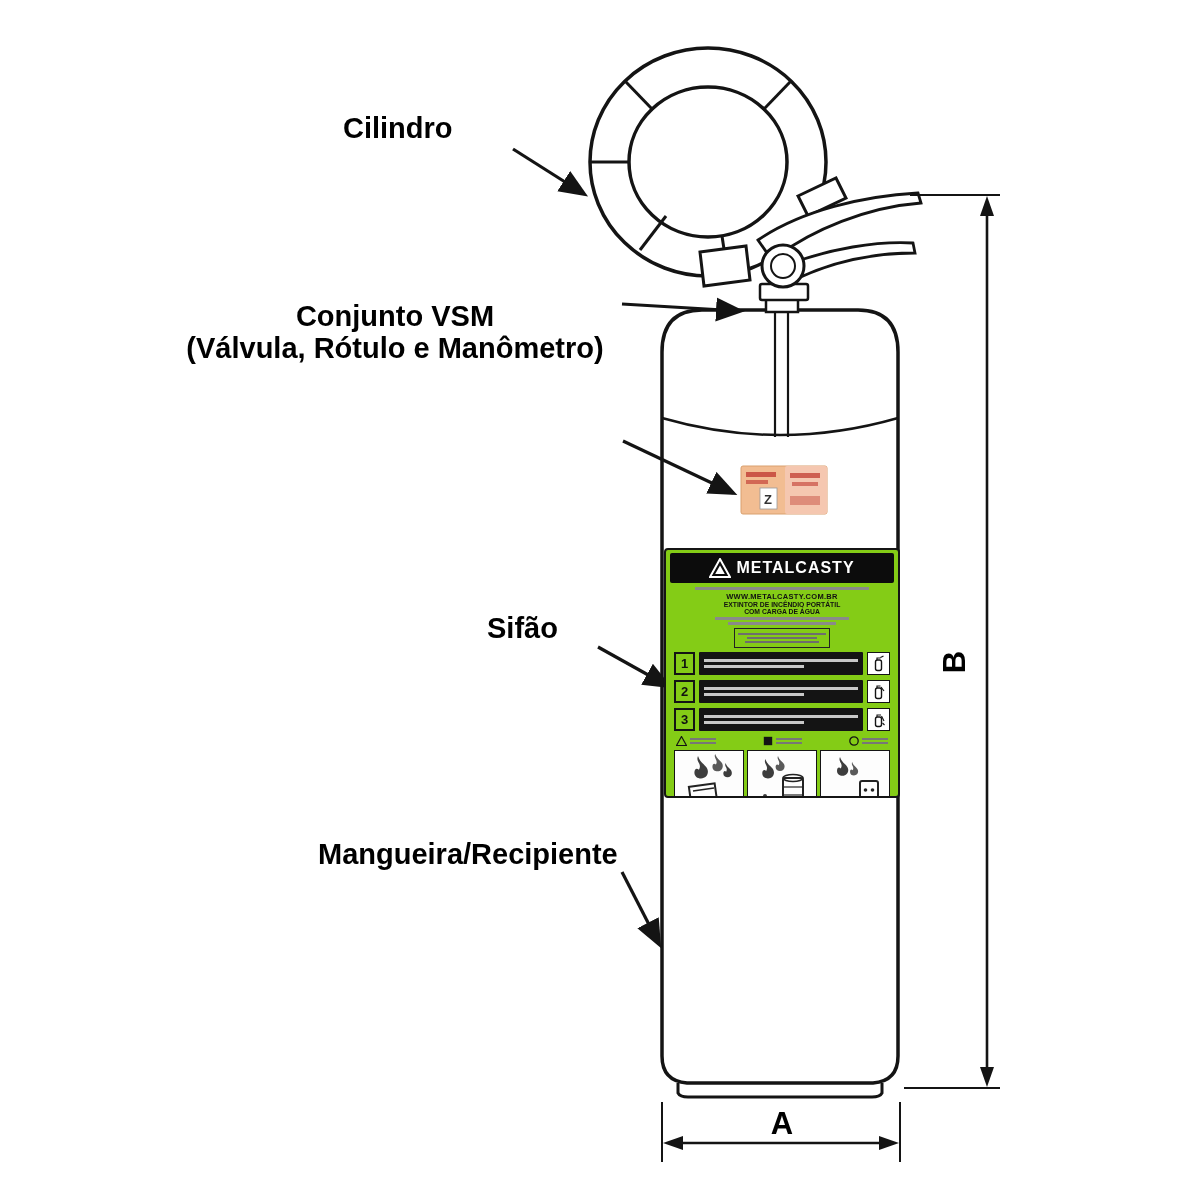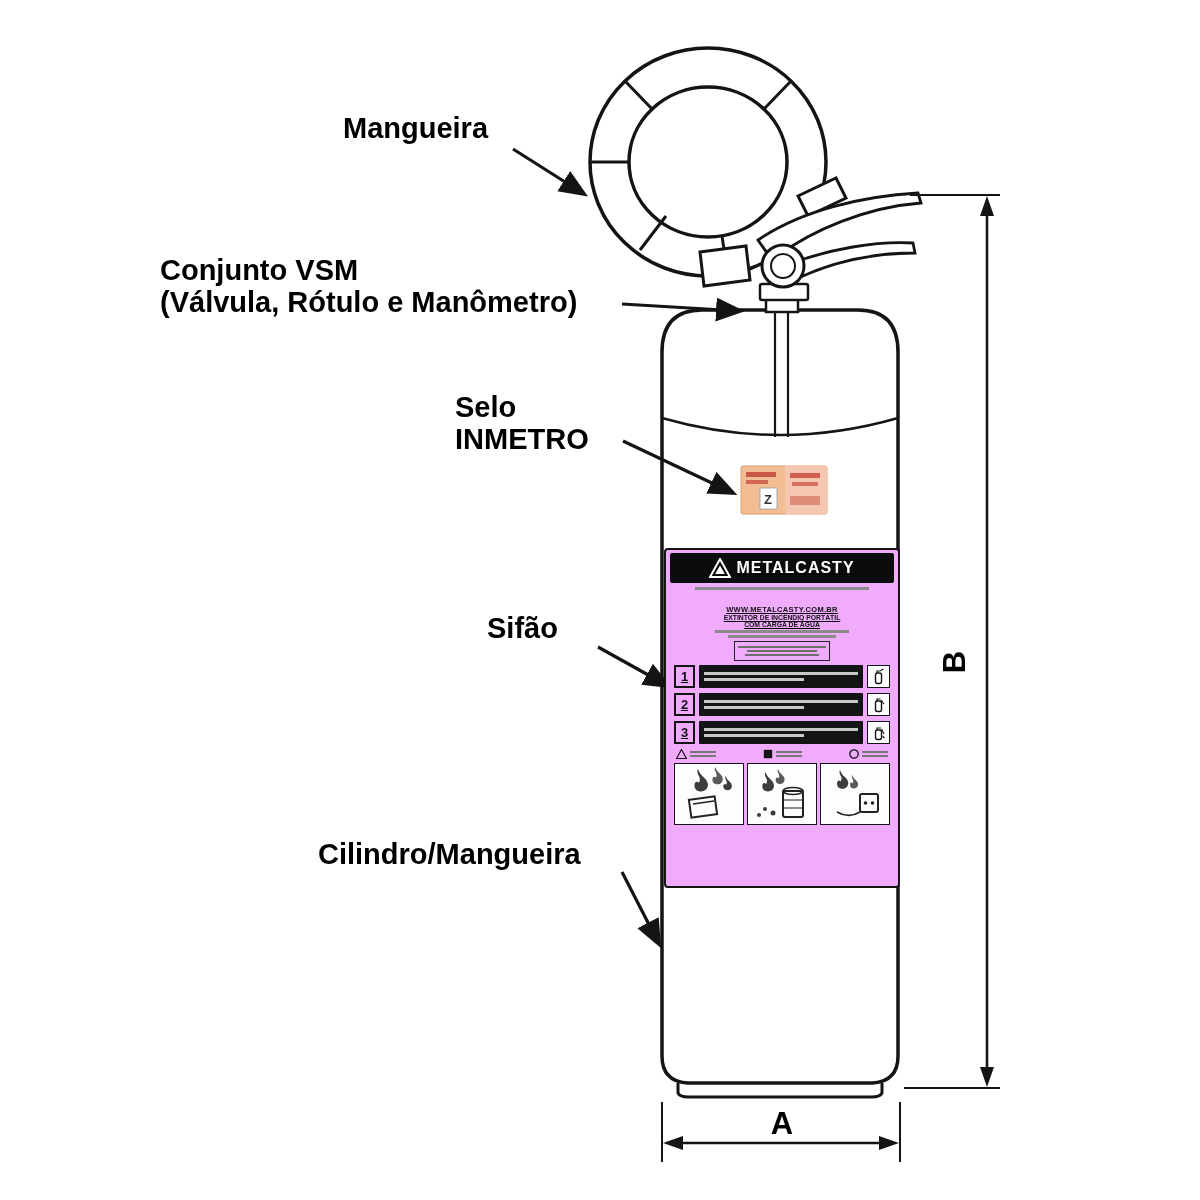--- a/index.html
+++ b/index.html
@@ -5,39 +5,39 @@
   html,body{margin:0;padding:0;background:#fff;}
   .canvas{
     position:relative;width:1200px;height:1200px;background:#ffffff;
     font-family:"Liberation Sans",sans-serif;overflow:hidden;
   }
   .drawing{position:absolute;left:0;top:0;width:1200px;height:1200px;}
   .callout{
     position:absolute;font-weight:700;font-size:29px;color:#000;
     line-height:1.12;white-space:nowrap;
   }
-  .callout.center{text-align:left;white-space:normal;}
+  .callout.center{text-align:center;white-space:normal;margin-top:46px;}
   .dim-letter{
     position:absolute;font-weight:700;font-size:31px;color:#000;
   }
   .dim-b{transform:rotate(-90deg);}
   
   .product-label{
-    position:absolute;left:664px;top:548px;width:236px;height:340px;
-    background:#f0abfc;border:2px solid #151515;border-radius:4px;
-    box-sizing:border-box;padding:3px 4px;overflow:hidden;z-index:3;text-decoration:underline;
+    position:absolute;left:664px;top:548px;width:236px;height:250px;
+    background:#84cc16;border:2px solid #151515;border-radius:4px;
+    box-sizing:border-box;padding:3px 4px;overflow:hidden;z-index:3;
   }
   .pl-header{height:30px;background:#0c0c0c;display:flex;align-items:center;
     justify-content:center;gap:5px;border-radius:2px;}
   .pl-brand{color:#fff;font-weight:700;font-size:16px;letter-spacing:1px;}
   .bar{height:3px;background:#8a8a8a;margin:2px auto;}
   .b1{width:78%;margin-top:4px;}
   .b2{width:60%;}
   .b3{width:48%;}
-  .pl-site{font-size:7.5px;font-weight:700;text-align:center;margin-top:15px;letter-spacing:.3px;color:#111;}
+  .pl-site{font-size:7.5px;font-weight:700;text-align:center;margin-top:2px;letter-spacing:.3px;color:#111;}
   .pl-prod{font-size:6.8px;font-weight:700;text-align:center;color:#111;}
   .pl-specbox{width:96px;border:1px solid #222;margin:3px auto 4px;padding:2px 3px;box-sizing:border-box;}
   .sbar{height:2.5px;background:#6e6e6e;margin:1.5px auto;width:100%;}
   .w80{width:80%;}
   .w85{width:85%;}
   .pl-row{display:flex;gap:4px;margin:0 4px 5px;height:23px;}
   .pl-num{width:21px;border:2px solid #141414;display:flex;align-items:center;
     justify-content:center;font-weight:700;font-size:13px;box-sizing:border-box;color:#111;}
   .pl-instr{flex:1;background:#141414;padding:3px 5px;display:flex;flex-direction:column;
     justify-content:center;gap:3px;border-radius:1px;}
@@ -124,39 +124,35 @@
     <g stroke="#141414" fill="#141414">
       <line x1="662" y1="1102" x2="662" y2="1162" stroke-width="2" fill="none"></line>
       <line x1="900" y1="1102" x2="900" y2="1162" stroke-width="2" fill="none"></line>
       <line x1="674" y1="1143" x2="888" y2="1143" stroke-width="2.6" fill="none"></line>
       <polygon points="663,1143 683,1136 683,1150" stroke="none"></polygon>
       <polygon points="899,1143 879,1136 879,1150" stroke="none"></polygon>
     </g>
   </svg>
 
   <div class="callout" style="left:343px;top:112px;">
-    <span>Mangueira</span>
+    <span>Cilindro</span>
   </div>
 
   <div class="callout center" style="left:160px;top:254px;width:470px;">
     <div>Conjunto VSM</div>
     <div>(Válvula, Rótulo e Manômetro)</div>
   </div>
 
-  <div class="callout center" style="left:455px;top:391px;width:175px;">
-    <div>Selo</div>
-    <div>INMETRO</div>
-  </div>
 
   <div class="callout" style="left:487px;top:612px;">
     <span>Sifão</span>
   </div>
 
   <div class="callout" style="left:318px;top:838px;">
-    <span>Cilindro/Mangueira</span>
+    <span>Mangueira/Recipiente</span>
   </div>
 
   <div class="dim-letter" style="left:766px;top:1106px;width:32px;text-align:center;">A</div>
 
   <div class="dim-letter dim-b" style="left:944px;top:644px;">B</div>
 
   <div class="product-label">
 
     <div class="pl-header">
       <svg width="22" height="20" viewBox="0 0 22 20">

